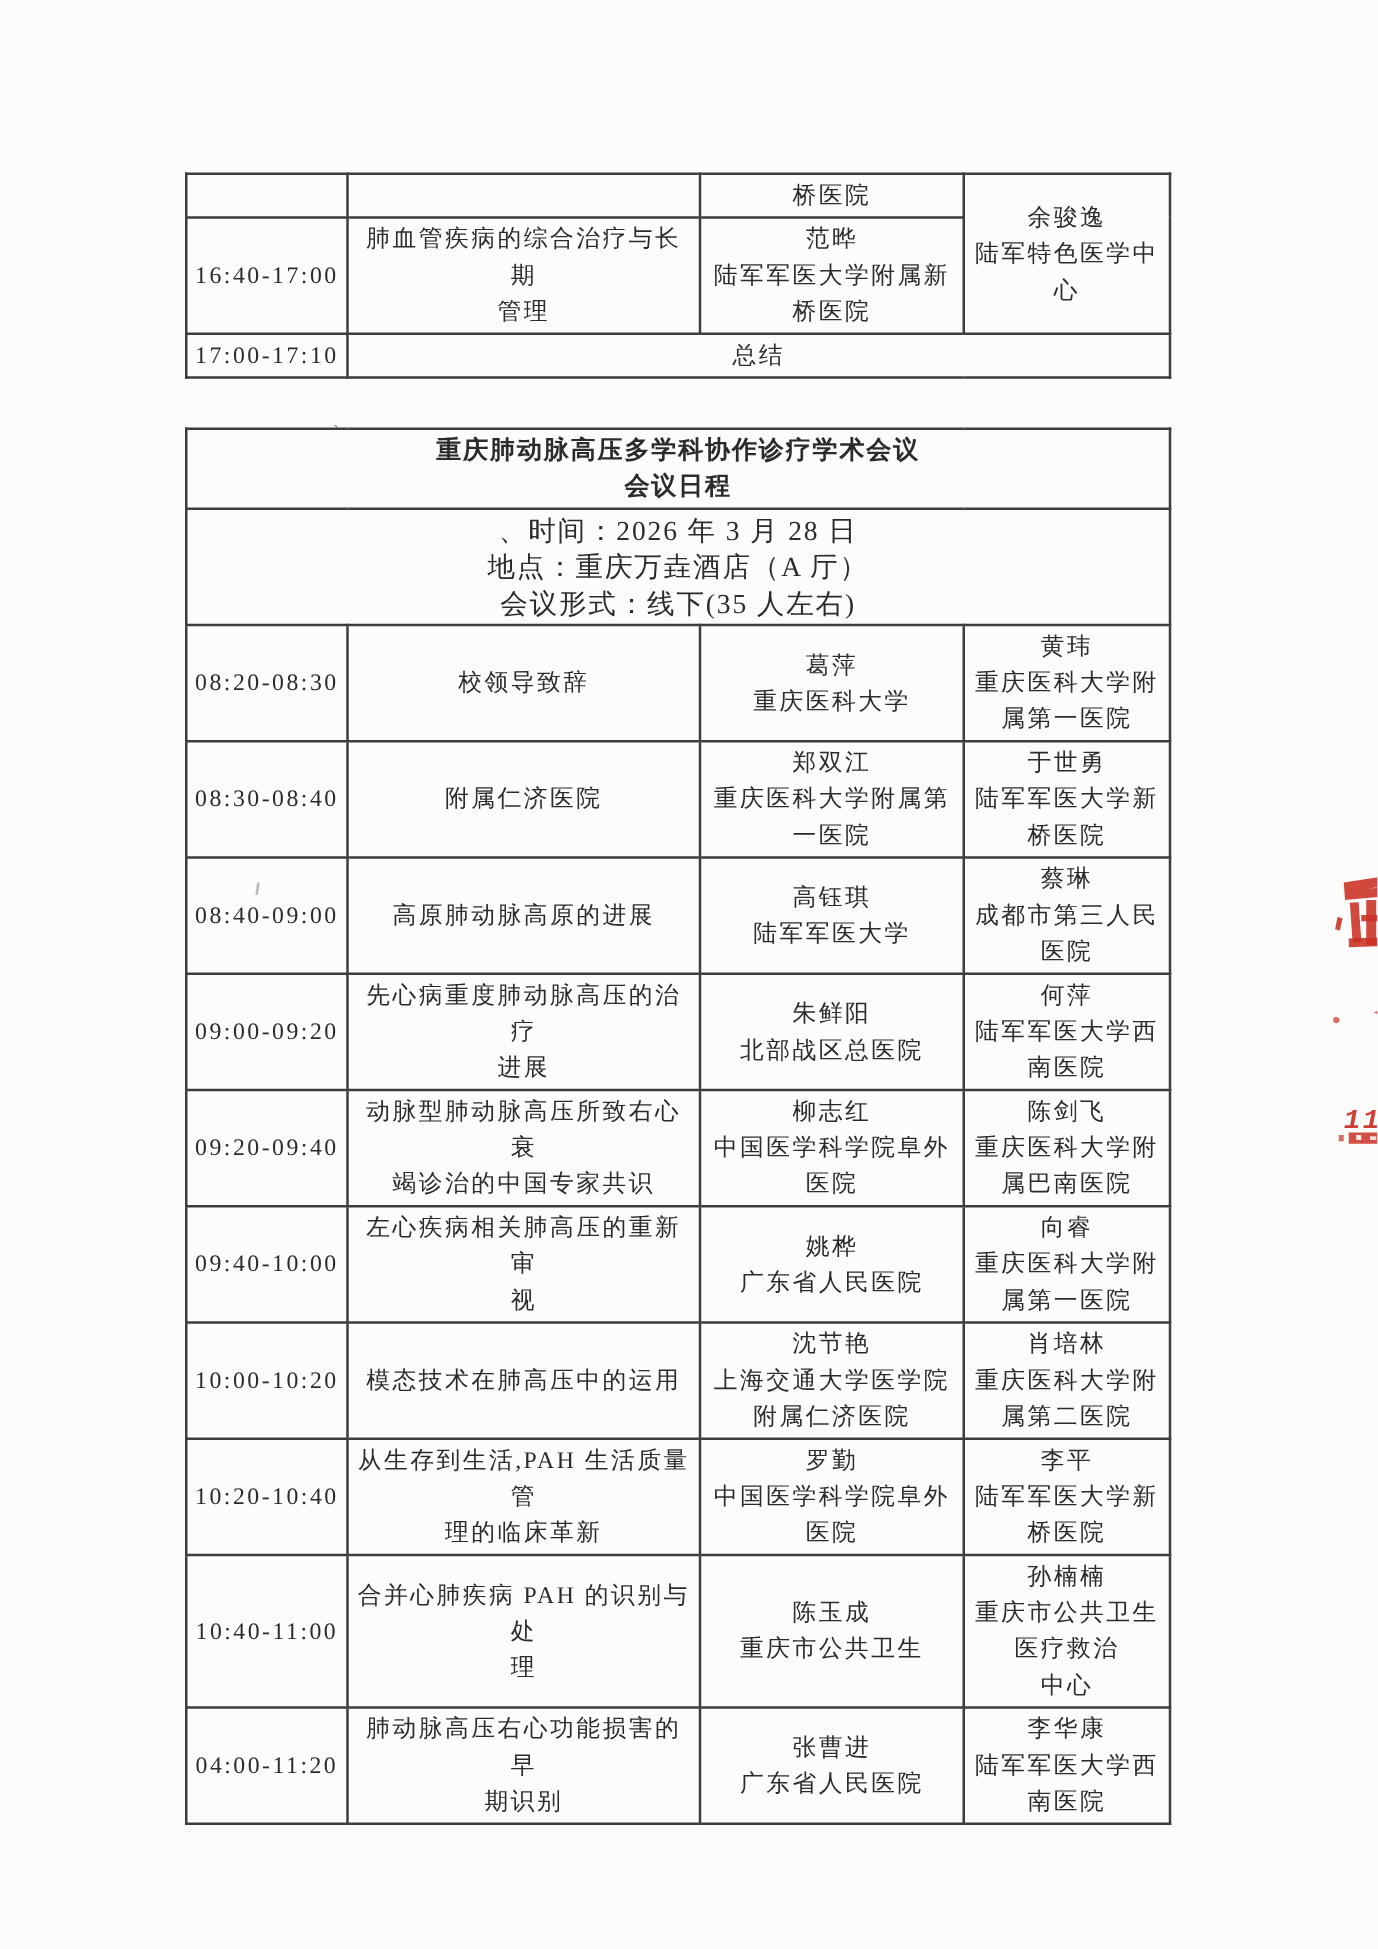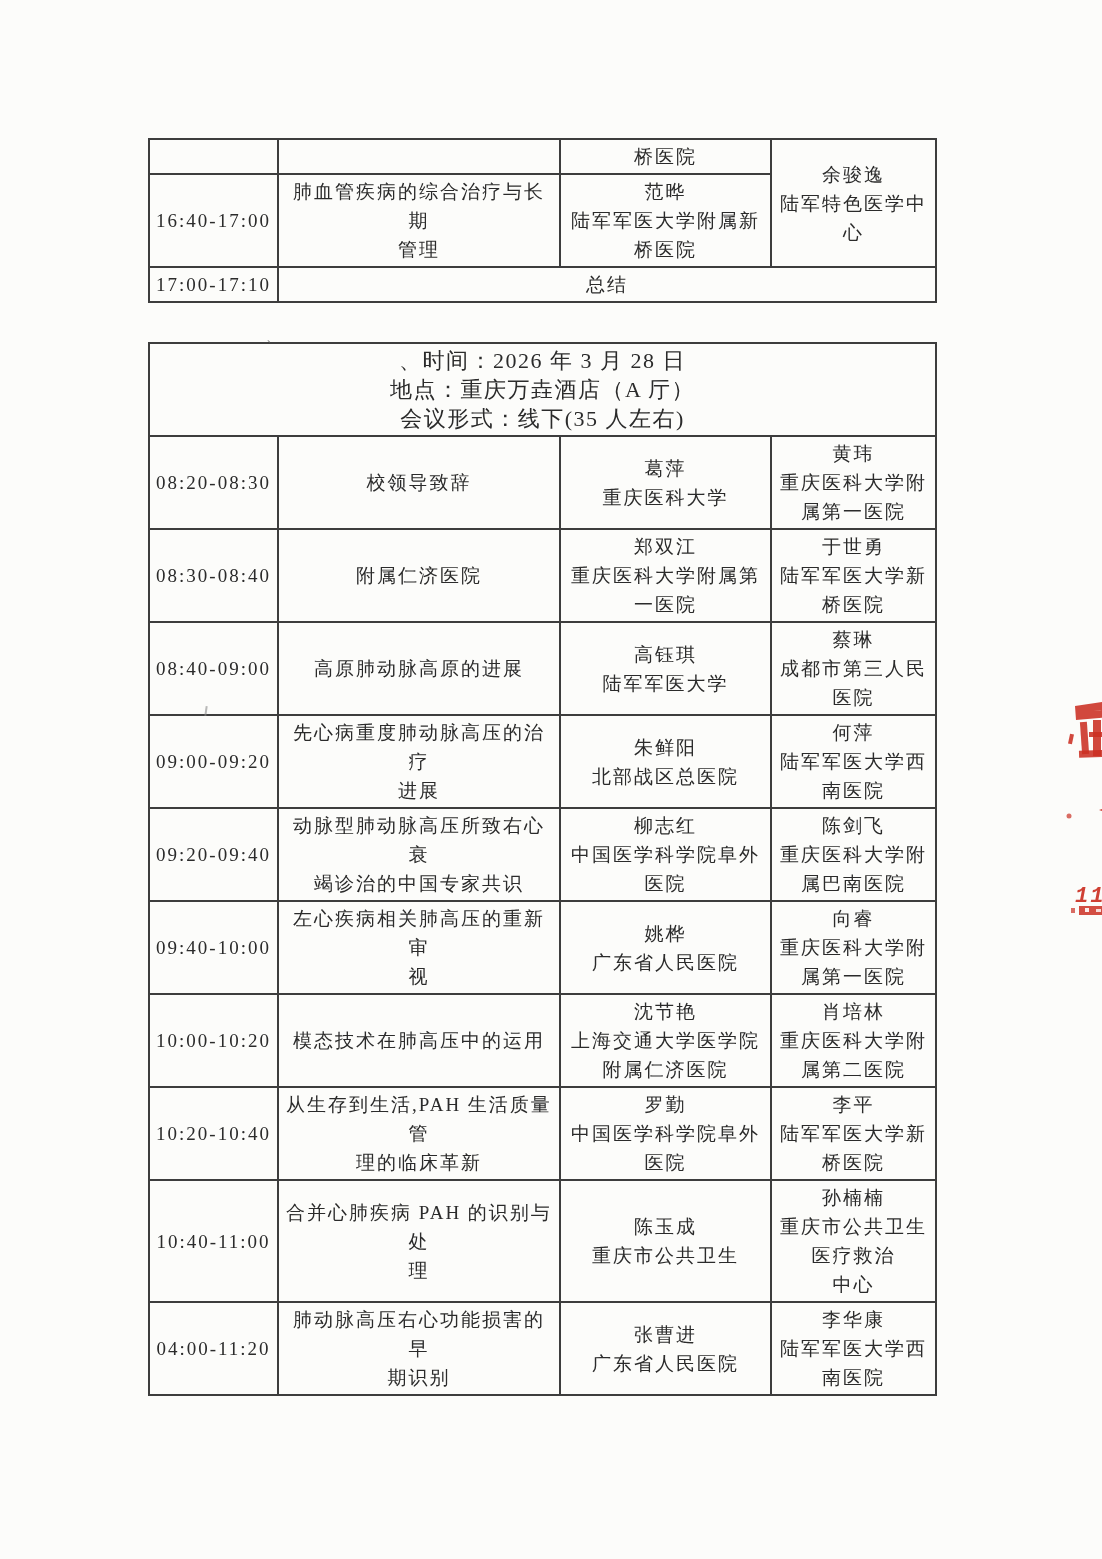--- a/index.html
+++ b/index.html
@@ -78,20 +78,23 @@
 </table>
 
 <table class="doc" id="main-table">
   <colgroup>
       <col class="c1">
       <col class="c2">
       <col class="c3">
       <col class="c4">
     </colgroup>
   <tbody>
+    <tr class="title-row">
+      <td colspan="4"><div class="doc-title">重庆肺动脉高压多学科协作诊疗学术会议</div><div class="doc-subtitle">会议日程</div></td>
+    </tr>
     <tr class="info-row">
       <td colspan="4"><div class="info-line">、时间：2026 年 3 月 28 日</div><div class="info-line">地点：重庆万垚酒店（A 厅）</div><div class="info-line">会议形式：线下(35 人左右)</div></td>
     </tr>
   </tbody>
   <tbody class="rows">
   <tr>
     <td class="timecell">08:20-08:30</td>
     <td>校领导致辞</td>
     <td><div class="person">葛萍</div><div class="org">重庆医科大学</div></td>
     <td><div class="person">黄玮</div><div class="org">重庆医科大学附

